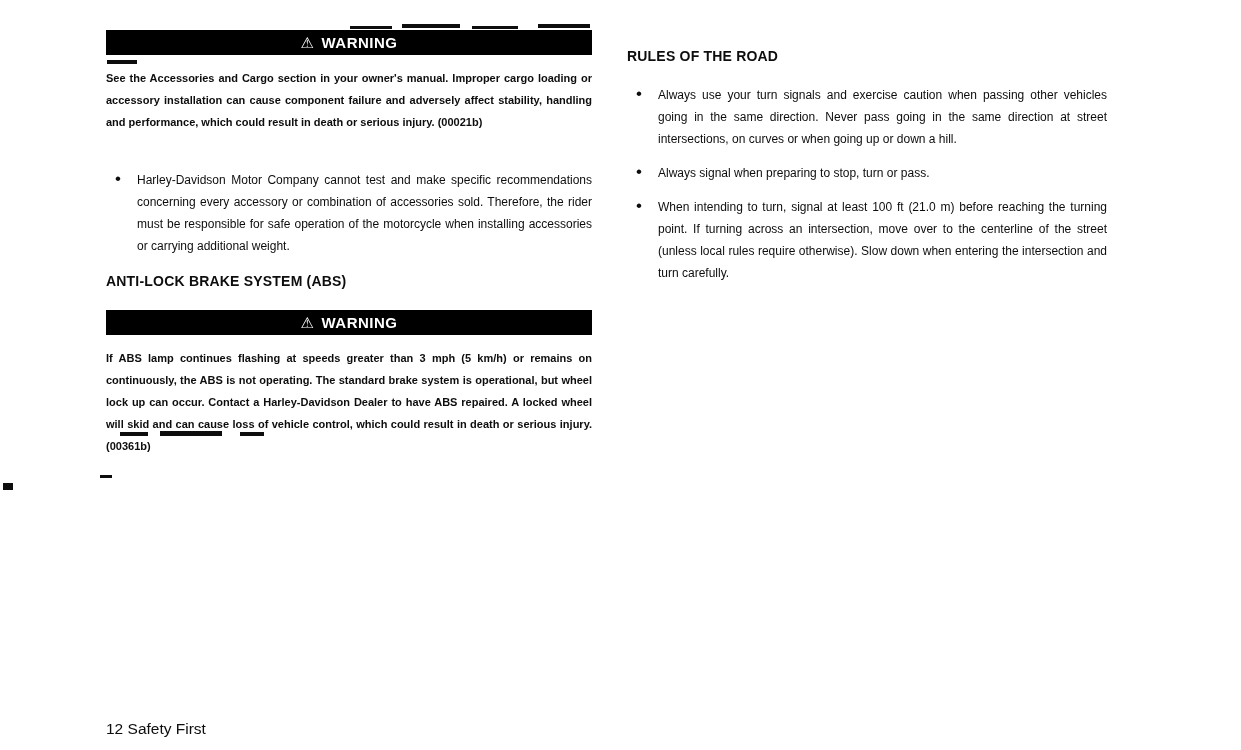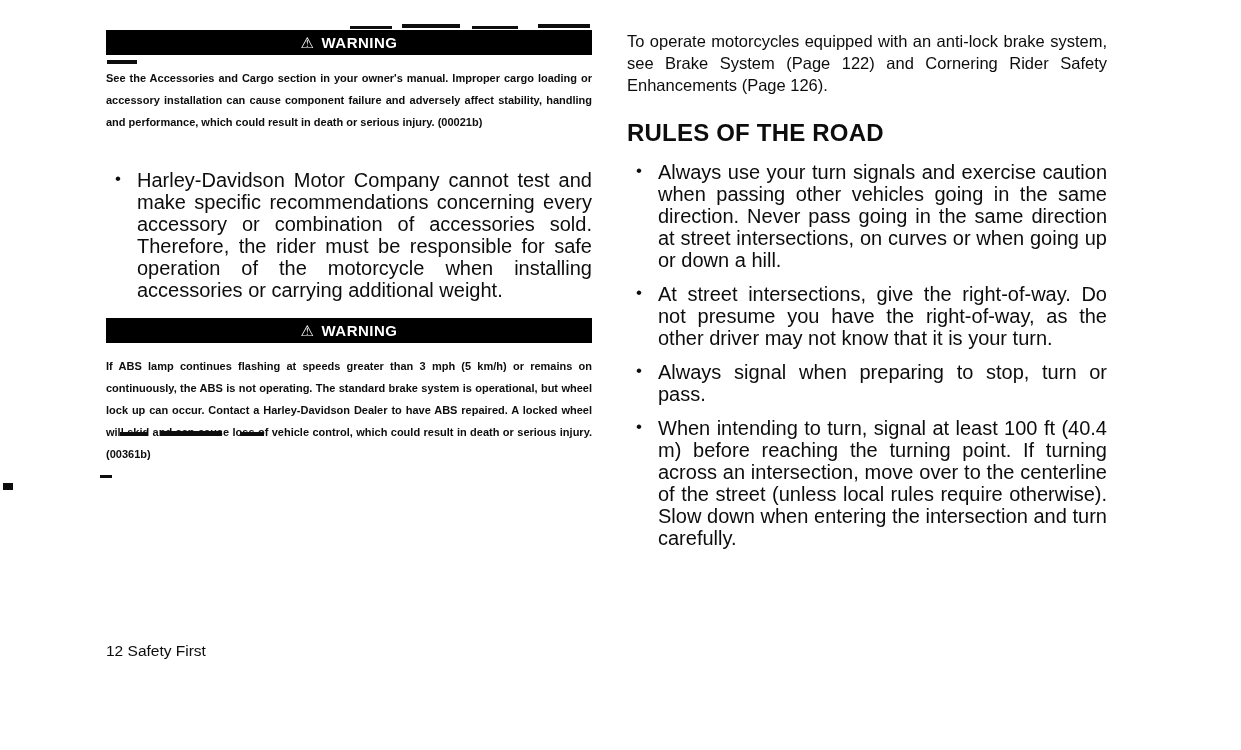--- a/index.html
+++ b/index.html
@@ -43,53 +43,53 @@
     text-align:justify;
   }
   .warn-text-1{margin-bottom:28px;}
   p.body{
     margin:0;
     font-size:16.5px;
     line-height:22px;
     text-align:justify;
   }
   h2.section-heading{
-    margin:25px 0 0 0;
-    font-size:24px;
+    margin:14px 0 0 0;
+    font-size:14px;
     line-height:24px;
     font-weight:bold;
     letter-spacing:.2px;
   }
   h2.mt-list{margin-top:10px;}
   .banner-2{margin-top:17px;}
   ul.bullets{
     list-style:none;
     margin:16px 0 0 0;
     padding:0;
   }
   ul.bullets li{
     position:relative;
     padding-left:31px;
-    font-size:20px;
+    font-size:12px;
     line-height:22px;
     text-align:justify;
     margin-bottom:12px;
   }
   ul.bullets li::before{
     content:"\2022";
     position:absolute;
     left:9px;
     top:-1px;
     font-size:17px;
   }
   ul.bullets-left{margin-top:36px;}
   .footer{
     position:absolute;
     left:106px;
-    top:641px;
+    top:719px;
     font-size:15.5px;
     line-height:20px;
   }
   .artifact{
     position:absolute;
     background:#0d0d0d;
   }
 </style>
 </head>
 <body>
@@ -104,41 +104,40 @@
         <span class="warn-icon">⚠</span>
         <span>WARNING</span>
       </div>
 
       <p class="warn-text warn-text-1">See the Accessories and Cargo section in your owner's manual. Improper cargo loading or accessory installation can cause component failure and adversely affect stability, handling and performance, which could result in death or serious injury. (00021b)</p>
 
       <ul class="bullets bullets-left">
         <li>Harley-Davidson Motor Company cannot test and make specific recommendations concerning every accessory or combination of accessories sold. Therefore, the rider must be responsible for safe operation of the motorcycle when installing accessories or carrying additional weight.</li>
       </ul>
 
+      <h2 class="section-heading mt-list">ANTI-LOCK BRAKE SYSTEM (ABS)</h2>
 
       <div class="warn-banner banner-2">
         <span class="warn-icon">⚠</span>
         <span>WARNING</span>
       </div>
 
       <p class="warn-text">If ABS lamp continues flashing at speeds greater than 3 mph (5 km/h) or remains on continuously, the ABS is not operating. The standard brake system is operational, but wheel lock up can occur. Contact a Harley-Davidson Dealer to have ABS repaired. A locked wheel will skid and can cause loss of vehicle control, which could result in death or serious injury. (00361b)</p>
 
     </div>
 
     <div class="col col-right">
 
-      <p class="body">To operate motorcycles equipped with an anti-lock brake system, see Brake System (Page 122) and Cornering Rider Safety Enhancements (Page 126).</p>
 
       <h2 class="section-heading">RULES OF THE ROAD</h2>
 
       <ul class="bullets">
         <li>Always use your turn signals and exercise caution when passing other vehicles going in the same direction. Never pass going in the same direction at street intersections, on curves or when going up or down a hill.</li>
-        <li>At street intersections, give the right-of-way. Do not presume you have the right-of-way, as the other driver may not know that it is your turn.</li>
         <li>Always signal when preparing to stop, turn or pass.</li>
-        <li>When intending to turn, signal at least 100 ft (40.4 m) before reaching the turning point. If turning across an intersection, move over to the centerline of the street (unless local rules require otherwise). Slow down when entering the intersection and turn carefully.</li>
+        <li>When intending to turn, signal at least 100 ft (21.0 m) before reaching the turning point. If turning across an intersection, move over to the centerline of the street (unless local rules require otherwise). Slow down when entering the intersection and turn carefully.</li>
       </ul>
 
     </div>
 
   </div>
 
   <div class="footer">12 Safety First</div>
 
   <div class="artifact" style="left:350px;top:26px;width:42px;height:3px;"></div>
   <div class="artifact" style="left:402px;top:24px;width:58px;height:4px;"></div>

